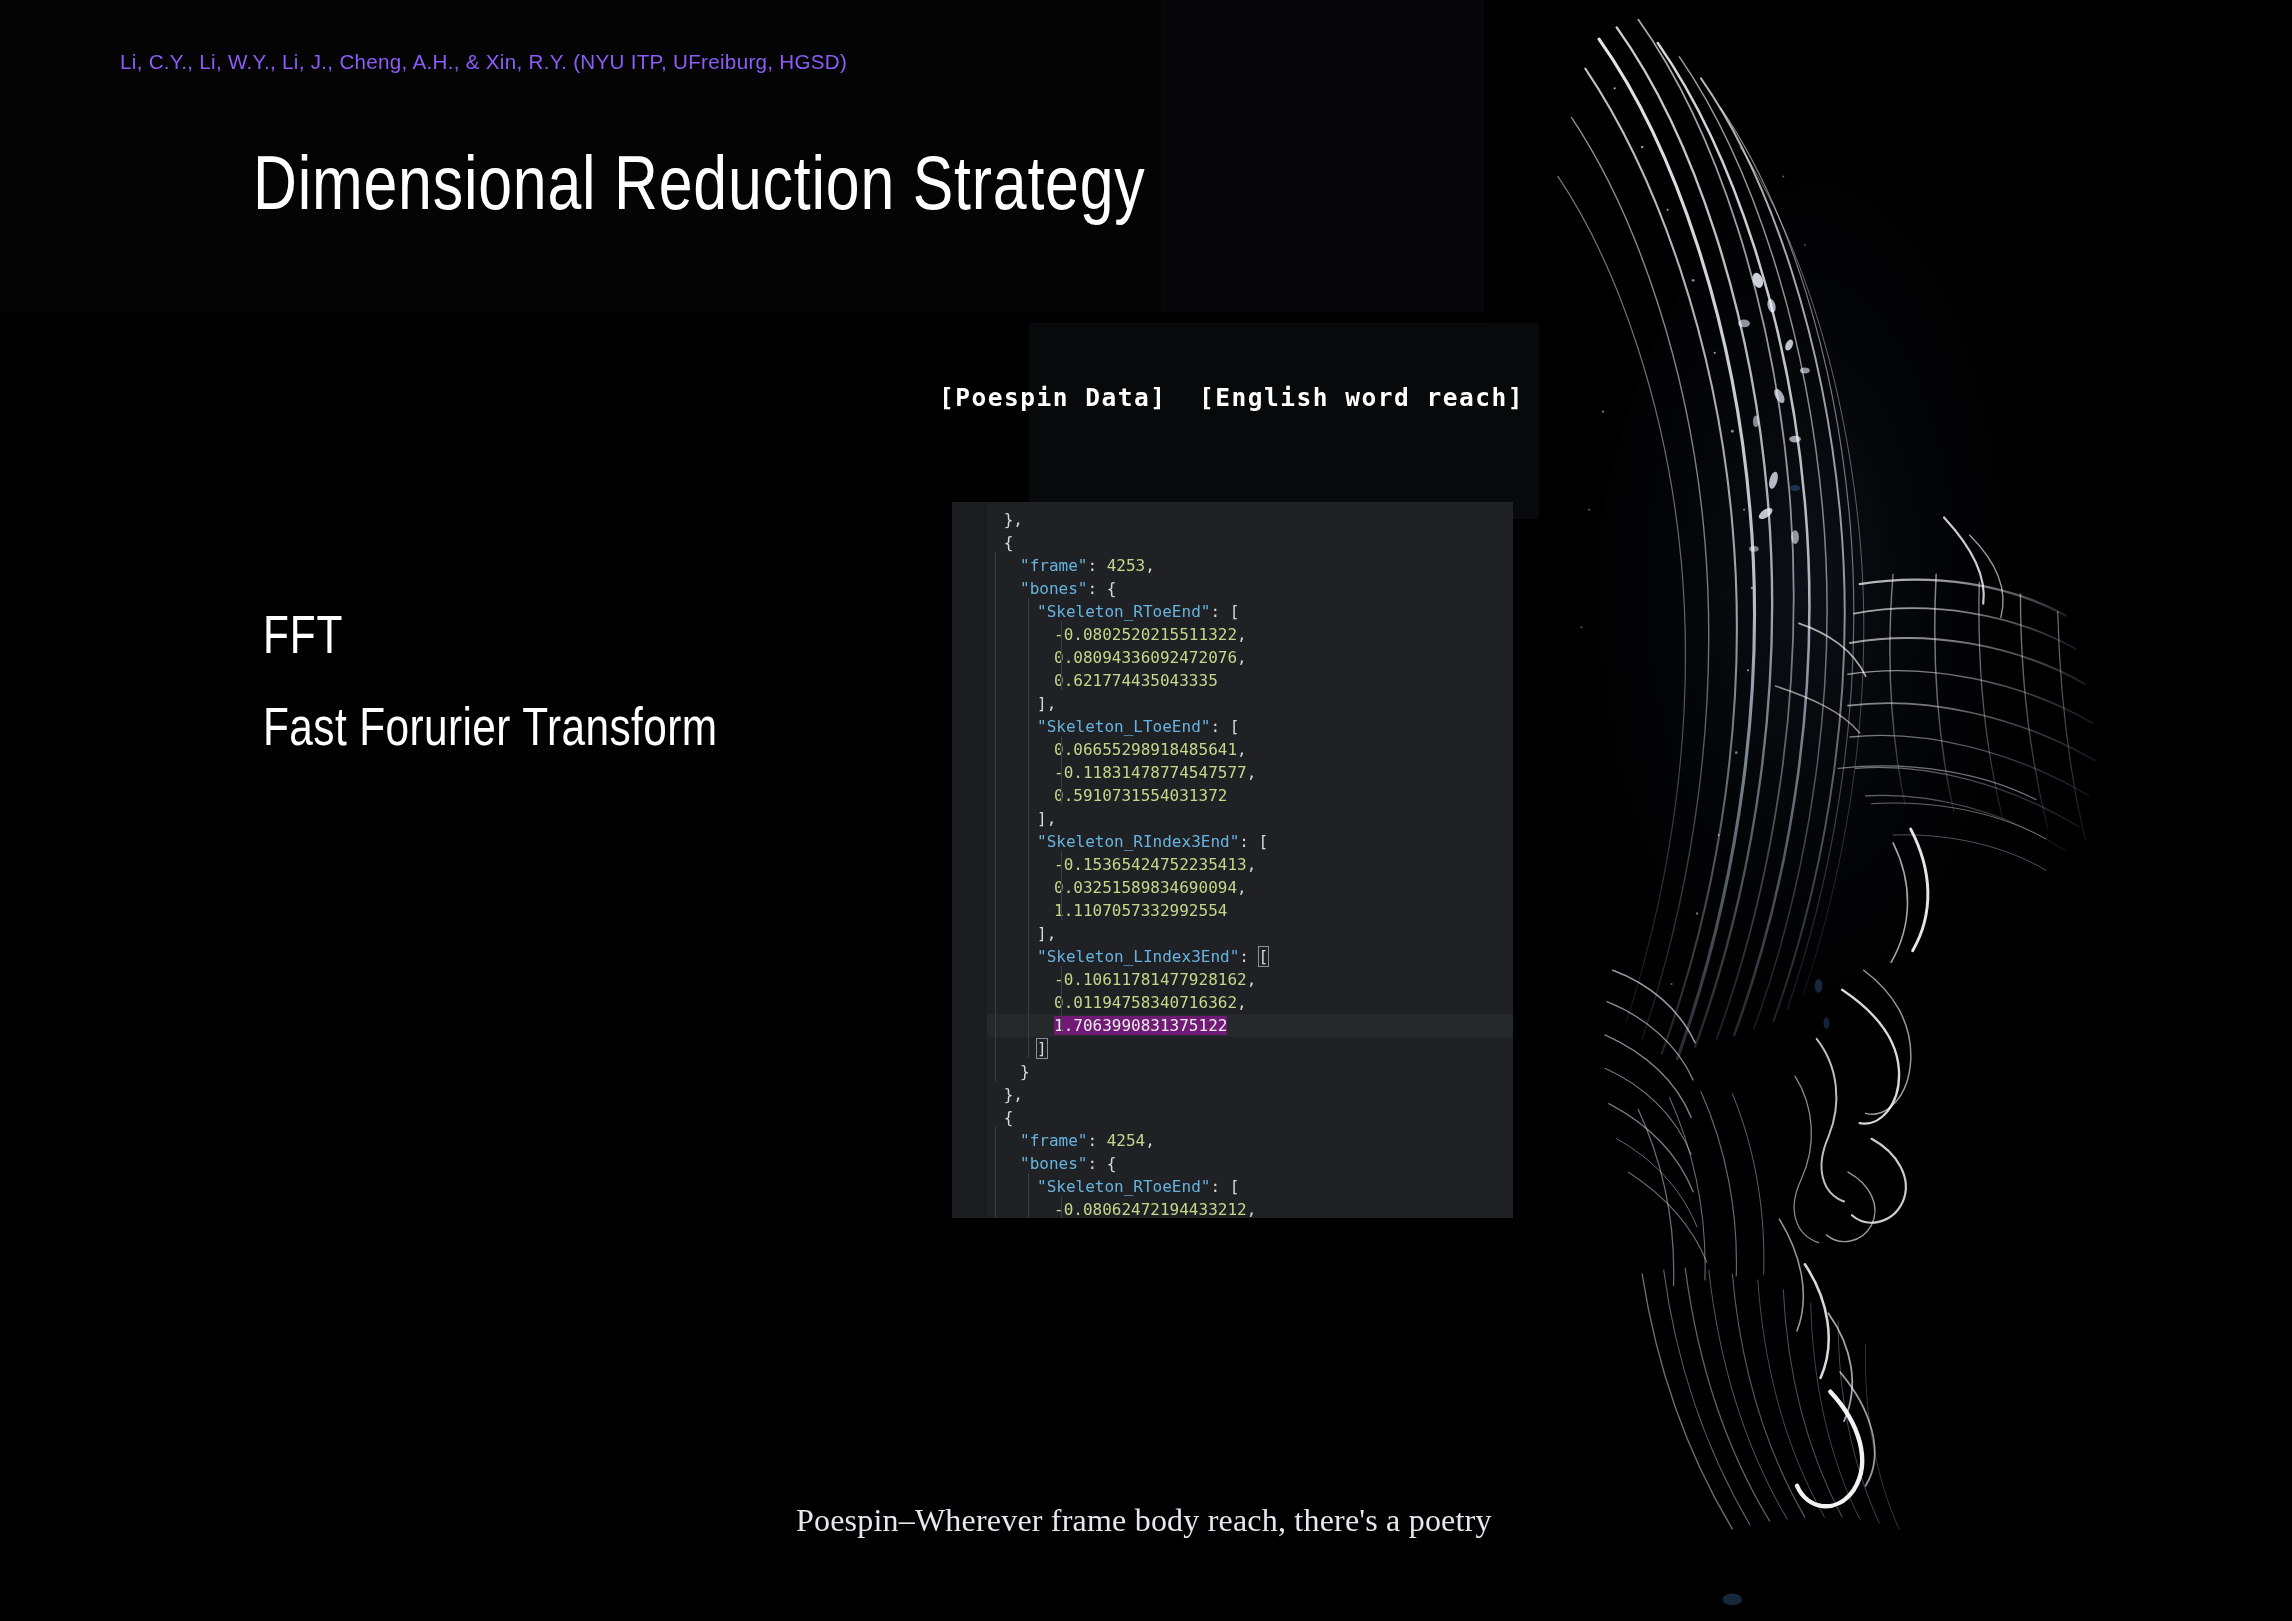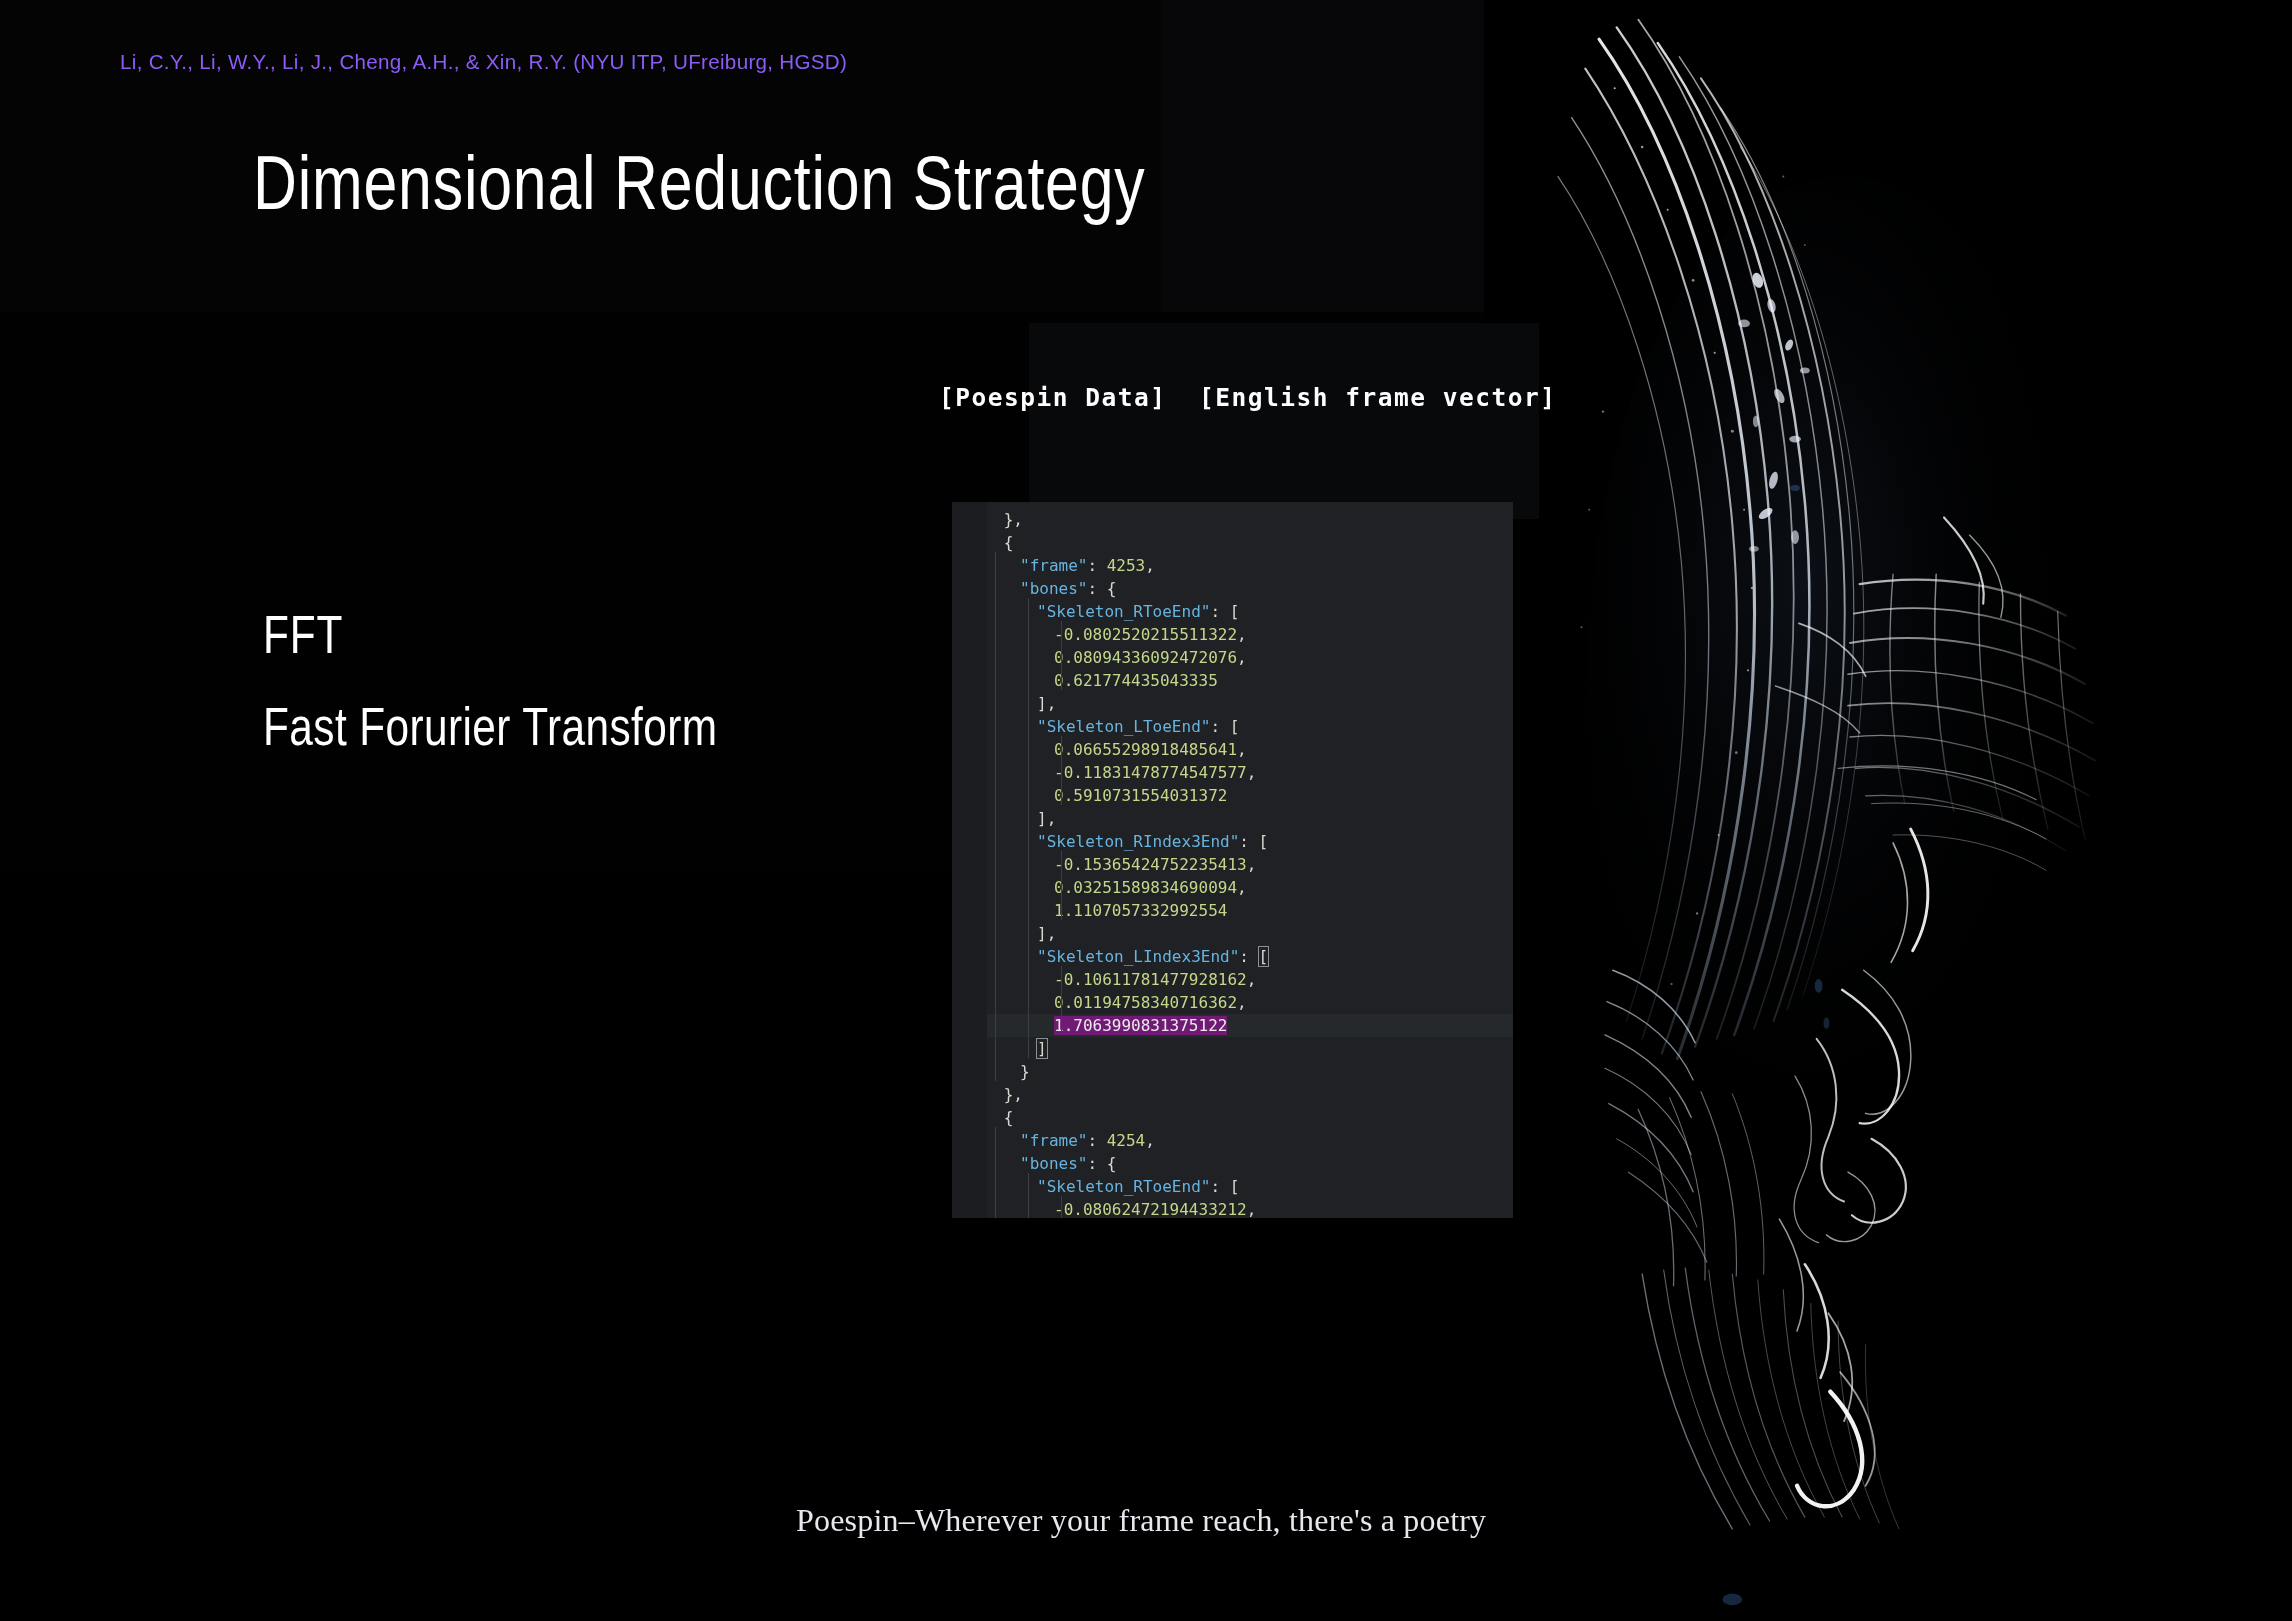--- a/index.html
+++ b/index.html
@@ -341,25 +341,25 @@
   <div id="title">Dimensional Reduction Strategy</div>
 
   <div id="fft-block">
     <div id="fft-abbrev">FFT</div>
     <div id="fft-full">Fast Forurier Transform</div>
   </div>
 
   <div id="dim-block">
     <div id="dim-labels">
       <span id="dim-label-motion">[Poespin Data]</span>
-      <span id="dim-label-word">[English frame vector]</span>
+      <span id="dim-label-word">[English word reach]</span>
     </div>
   </div>
 
   <div id="code-panel">
     <div id="code-gutter"></div>
     <div id="code-lines"><div class="cl"><span style="padding-left: 16.7px;"><span class="tok-brace">},</span></span></div><div class="cl"><span style="padding-left: 16.7px;"><span class="tok-brace">{</span></span></div><div class="cl"><span class="ind-guide g1"></span><span style="padding-left: 33px;"><span class="tok-key">"frame"</span><span class="tok-pun">: </span><span class="tok-num">4253</span><span class="tok-pun">,</span></span></div><div class="cl"><span class="ind-guide g1"></span><span style="padding-left: 33px;"><span class="tok-key">"bones"</span><span class="tok-pun">: {</span></span></div><div class="cl"><span class="ind-guide g1"></span><span class="ind-guide g2"></span><span style="padding-left: 50px;"><span class="tok-key">"Skeleton_RToeEnd"</span><span class="tok-pun">: [</span></span></div><div class="cl"><span class="ind-guide g1"></span><span class="ind-guide g2"></span><span class="ind-guide g3"></span><span style="padding-left: 67px;"><span class="tok-num">-0.0802520215511322</span><span class="tok-pun">,</span></span></div><div class="cl"><span class="ind-guide g1"></span><span class="ind-guide g2"></span><span class="ind-guide g3"></span><span style="padding-left: 67px;"><span class="tok-num">0.08094336092472076</span><span class="tok-pun">,</span></span></div><div class="cl"><span class="ind-guide g1"></span><span class="ind-guide g2"></span><span class="ind-guide g3"></span><span style="padding-left: 67px;"><span class="tok-num">0.621774435043335</span></span></div><div class="cl"><span class="ind-guide g1"></span><span class="ind-guide g2"></span><span style="padding-left: 50px;"><span class="tok-pun">],</span></span></div><div class="cl"><span class="ind-guide g1"></span><span class="ind-guide g2"></span><span style="padding-left: 50px;"><span class="tok-key">"Skeleton_LToeEnd"</span><span class="tok-pun">: [</span></span></div><div class="cl"><span class="ind-guide g1"></span><span class="ind-guide g2"></span><span class="ind-guide g3"></span><span style="padding-left: 67px;"><span class="tok-num">0.06655298918485641</span><span class="tok-pun">,</span></span></div><div class="cl"><span class="ind-guide g1"></span><span class="ind-guide g2"></span><span class="ind-guide g3"></span><span style="padding-left: 67px;"><span class="tok-num">-0.11831478774547577</span><span class="tok-pun">,</span></span></div><div class="cl"><span class="ind-guide g1"></span><span class="ind-guide g2"></span><span class="ind-guide g3"></span><span style="padding-left: 67px;"><span class="tok-num">0.5910731554031372</span></span></div><div class="cl"><span class="ind-guide g1"></span><span class="ind-guide g2"></span><span style="padding-left: 50px;"><span class="tok-pun">],</span></span></div><div class="cl"><span class="ind-guide g1"></span><span class="ind-guide g2"></span><span style="padding-left: 50px;"><span class="tok-key">"Skeleton_RIndex3End"</span><span class="tok-pun">: [</span></span></div><div class="cl"><span class="ind-guide g1"></span><span class="ind-guide g2"></span><span class="ind-guide g3"></span><span style="padding-left: 67px;"><span class="tok-num">-0.15365424752235413</span><span class="tok-pun">,</span></span></div><div class="cl"><span class="ind-guide g1"></span><span class="ind-guide g2"></span><span class="ind-guide g3"></span><span style="padding-left: 67px;"><span class="tok-num">0.03251589834690094</span><span class="tok-pun">,</span></span></div><div class="cl"><span class="ind-guide g1"></span><span class="ind-guide g2"></span><span class="ind-guide g3"></span><span style="padding-left: 67px;"><span class="tok-num">1.1107057332992554</span></span></div><div class="cl"><span class="ind-guide g1"></span><span class="ind-guide g2"></span><span style="padding-left: 50px;"><span class="tok-pun">],</span></span></div><div class="cl"><span class="ind-guide g1"></span><span class="ind-guide g2"></span><span style="padding-left: 50px;"><span class="tok-key">"Skeleton_LIndex3End"</span><span class="tok-pun">: </span><span class="tok-pun brk">[</span></span></div><div class="cl"><span class="ind-guide g1"></span><span class="ind-guide g2"></span><span class="ind-guide g3"></span><span style="padding-left: 67px;"><span class="tok-num">-0.10611781477928162</span><span class="tok-pun">,</span></span></div><div class="cl"><span class="ind-guide g1"></span><span class="ind-guide g2"></span><span class="ind-guide g3"></span><span style="padding-left: 67px;"><span class="tok-num">0.01194758340716362</span><span class="tok-pun">,</span></span></div><div class="cl line-hl"><span class="ind-guide g1"></span><span class="ind-guide g2"></span><span class="ind-guide g3"></span><span style="padding-left: 67px;"><span class="tok-num sel">1.7063990831375122</span></span></div><div class="cl"><span class="ind-guide g1"></span><span class="ind-guide g2"></span><span style="padding-left: 50px;"><span class="tok-pun brk">]</span></span></div><div class="cl"><span class="ind-guide g1"></span><span style="padding-left: 33px;"><span class="tok-brace">}</span></span></div><div class="cl"><span style="padding-left: 16.7px;"><span class="tok-brace">},</span></span></div><div class="cl"><span style="padding-left: 16.7px;"><span class="tok-brace">{</span></span></div><div class="cl"><span class="ind-guide g1"></span><span style="padding-left: 33px;"><span class="tok-key">"frame"</span><span class="tok-pun">: </span><span class="tok-num">4254</span><span class="tok-pun">,</span></span></div><div class="cl"><span class="ind-guide g1"></span><span style="padding-left: 33px;"><span class="tok-key">"bones"</span><span class="tok-pun">: {</span></span></div><div class="cl"><span class="ind-guide g1"></span><span class="ind-guide g2"></span><span style="padding-left: 50px;"><span class="tok-key">"Skeleton_RToeEnd"</span><span class="tok-pun">: [</span></span></div><div class="cl"><span class="ind-guide g1"></span><span class="ind-guide g2"></span><span class="ind-guide g3"></span><span style="padding-left: 67px;"><span class="tok-num">-0.08062472194433212</span><span class="tok-pun">,</span></span></div></div>
   </div>
 
-  <div id="caption">Poespin–Wherever your frame reach, there's a poetry</div>
+  <div id="caption">Poespin–Wherever frame body reach, there's a poetry</div>
 
 </div>
 
 
 </body></html>

